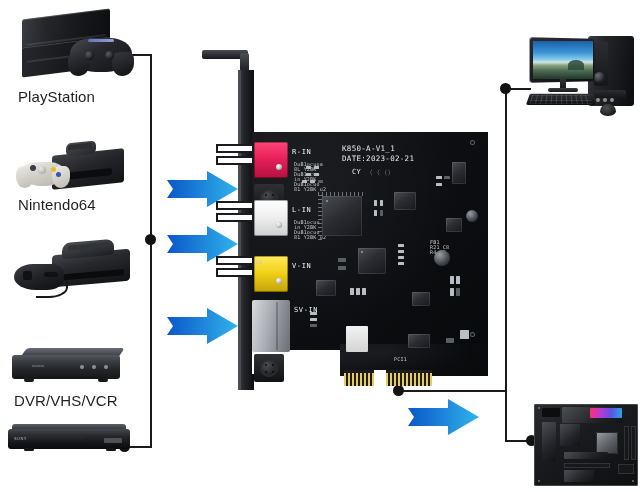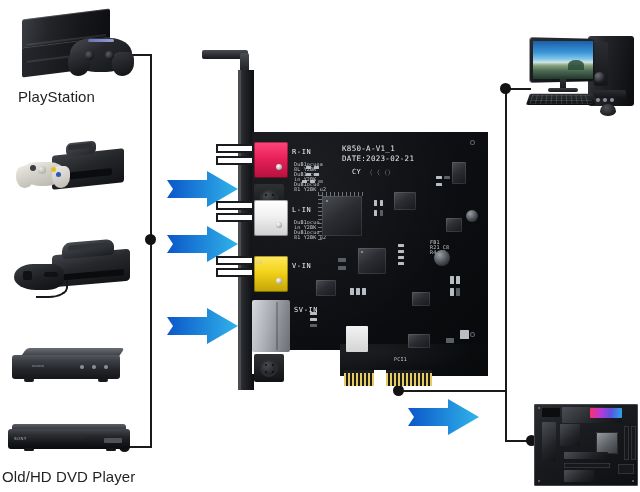--- a/index.html
+++ b/index.html
@@ -339,20 +339,21 @@
     <div class="n64-slot" style="left:60px;top:6px;width:24px;height:5px;background:#2c2e32;"></div>
     <div class="n64-slot" style="left:48px;top:33px;width:56px;height:7px;"></div>
     <div class="n64-pad" style="left:14px;top:24px;width:42px;height:24px;"></div>
     <div class="n64-pad-wing" style="left:8px;top:28px;width:18px;height:22px;"></div>
     <div class="n64-pad-wing" style="left:44px;top:28px;width:18px;height:22px;"></div>
     <div class="n64-acc" style="left:30px;top:28px;width:8px;height:8px;background:radial-gradient(circle at 35% 32%,#ececec,#9c9a92);"></div>
     <div class="n64-acc" style="left:43px;top:29px;width:5px;height:5px;background:#e2c21e;"></div>
     <div class="n64-acc" style="left:48px;top:34px;width:5px;height:5px;background:#2f56b8;"></div>
     <div class="n64-acc" style="left:22px;top:27px;width:6px;height:6px;background:#3a3d42;"></div>
   </div>
+  <div class="dev-label" style="left:18px;top:196px;">Nintendo64</div>
 
   <div class="abs" style="left:6px;top:236px;width:132px;height:62px;">
     <div class="sg-body" style="left:46px;top:16px;width:78px;height:32px;"></div>
     <div class="sg-hump" style="left:56px;top:5px;width:52px;height:16px;"></div>
     <div class="sg-slot" style="left:62px;top:8px;width:40px;height:5px;background:#303338;"></div>
     <div class="sg-slot" style="left:50px;top:36px;width:68px;height:6px;"></div>
     <div class="sg-pad" style="left:8px;top:28px;width:50px;height:26px;"></div>
     <div class="n64-acc" style="left:17px;top:35px;width:9px;height:9px;border-radius:2px;background:#101114;"></div>
     <div class="n64-acc" style="left:38px;top:36px;width:14px;height:5px;border-radius:3px;background:#101114;"></div>
     <div class="sg-cord" style="left:30px;top:44px;width:32px;height:18px;"></div>
@@ -361,31 +362,31 @@
   <div class="abs" style="left:10px;top:348px;width:120px;height:42px;">
     <div class="dvr-top" style="left:14px;top:0px;width:98px;height:8px;"></div>
     <div class="slab dvr-face" style="left:2px;top:7px;width:108px;height:24px;"></div>
     <div class="slab" style="left:14px;top:30px;width:10px;height:4px;background:#17191c;"></div>
     <div class="slab" style="left:88px;top:30px;width:10px;height:4px;background:#17191c;"></div>
     <div class="tiny-led" style="left:70px;top:17px;"></div>
     <div class="tiny-led" style="left:82px;top:17px;"></div>
     <div class="tiny-led" style="left:94px;top:17px;"></div>
     <div class="brandtxt" style="left:22px;top:15px;">▭▭▭</div>
   </div>
+  <div class="dev-label" style="left:14px;top:392px;">DVR/VHS/VCR</div>
 
   <div class="abs" style="left:8px;top:424px;width:126px;height:38px;">
     <div class="slab" style="left:4px;top:0px;width:114px;height:6px;background:linear-gradient(180deg,#5c5f65,#303338);border-radius:3px 3px 0 0;"></div>
     <div class="slab dvd-face" style="left:0px;top:5px;width:122px;height:20px;"></div>
     <div class="dvd-tray" style="left:14px;top:12px;width:62px;height:6px;"></div>
     <div class="tiny-led" style="left:96px;top:14px;width:18px;height:5px;border-radius:1px;background:#4e5157;"></div>
     <div class="brandtxt" style="left:6px;top:12px;">SONY</div>
     <div class="slab" style="left:16px;top:24px;width:10px;height:3px;background:#141517;"></div>
     <div class="slab" style="left:98px;top:24px;width:10px;height:3px;background:#141517;"></div>
   </div>
-  <div class="dev-label" style="left:2px;top:468px;">Old/HD DVD Player</div>
 
   <svg class="arrow" style="left:167px;top:170px;" width="72" height="38" viewBox="0 0 72 38">
     <defs>
       <linearGradient id="ag1" x1="0" y1="0" x2="1" y2="0">
         <stop offset="0%" stop-color="#0b57c9"></stop>
           <stop offset="100%" stop-color="#30b4ea"></stop>
       </linearGradient>
     </defs>
     <path d="M0,10 L40,10 L40,1 L71,19 L40,37 L40,28 L0,28 L6,19 Z" fill="url(#ag1)"></path>
   </svg>

